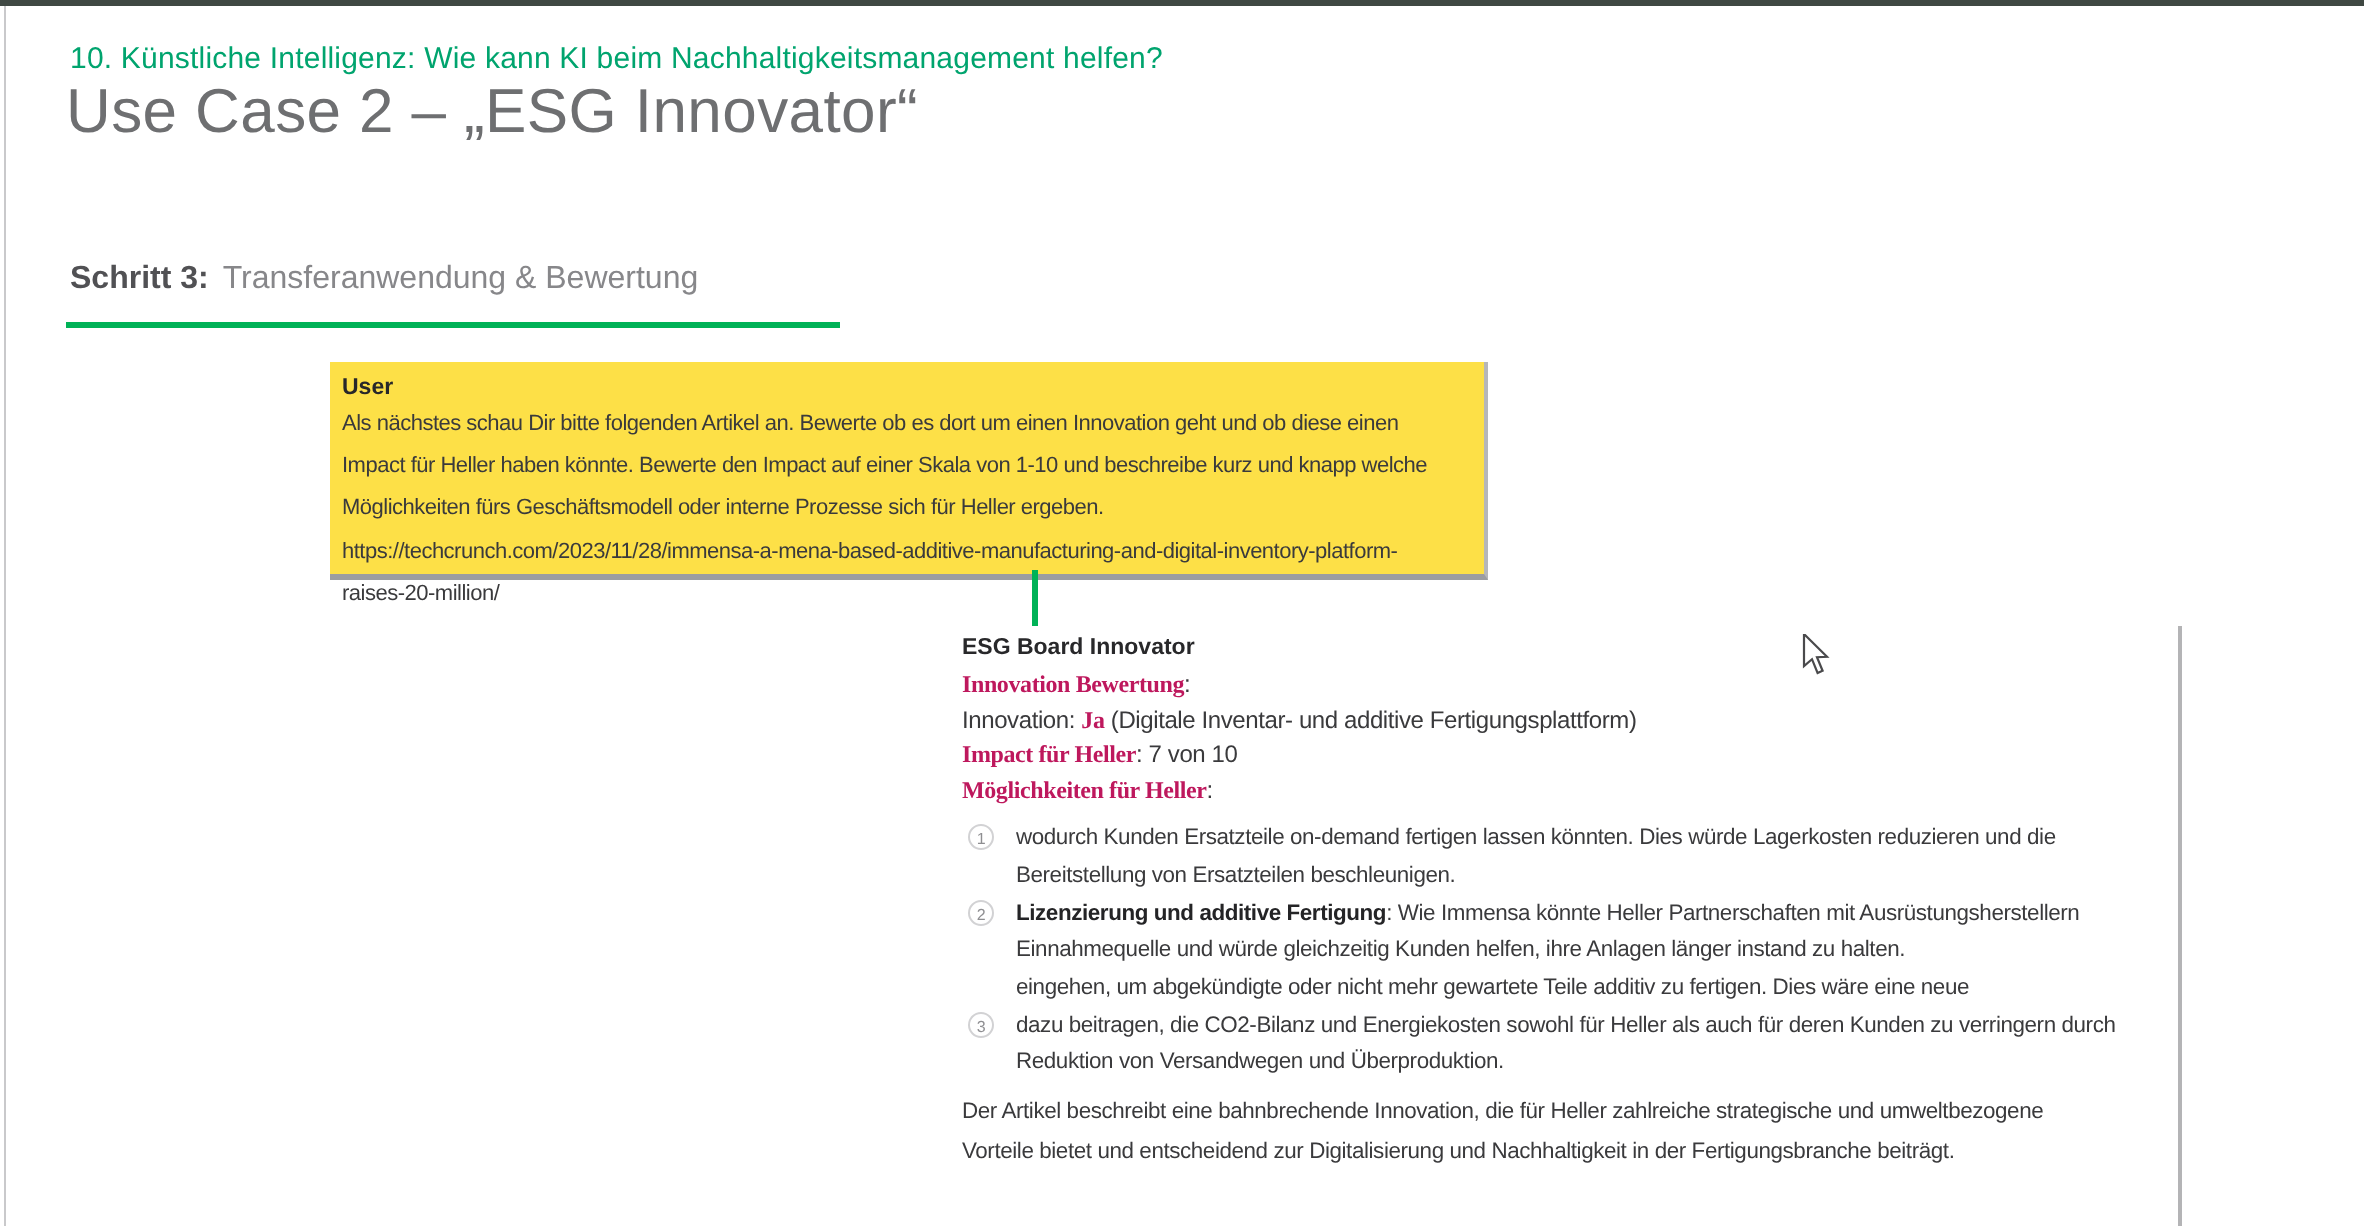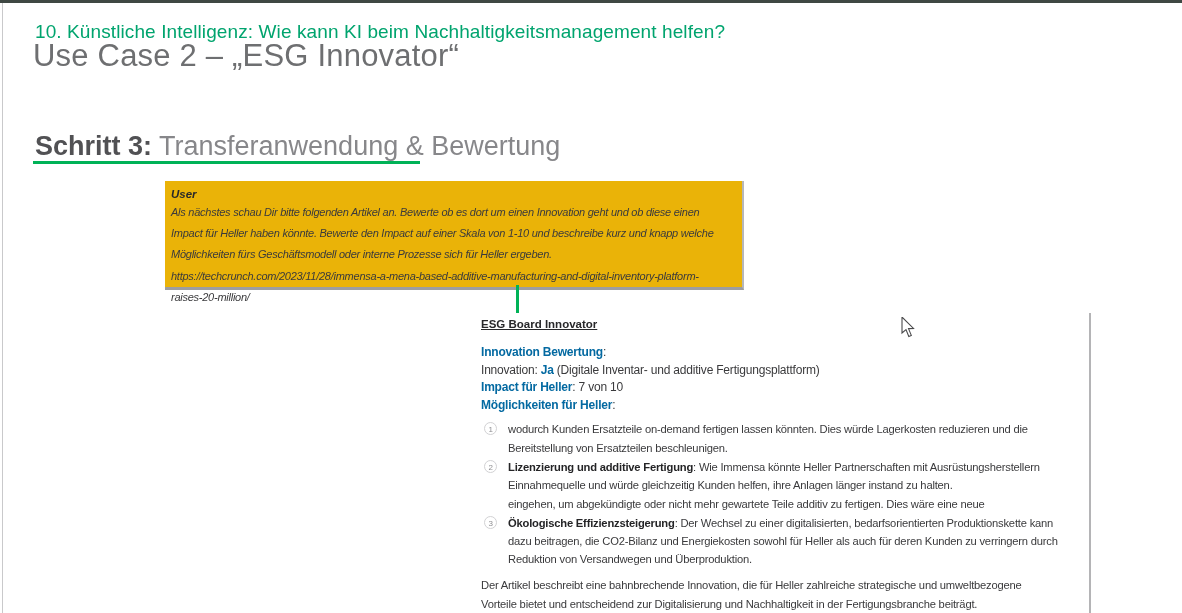--- a/index.html
+++ b/index.html
@@ -4,45 +4,45 @@
 <style>
   html,body{margin:0;padding:0;background:#e9e9e9;}
   .canvas{
     position:relative;width:1182px;height:613px;background:#ffffff;
     overflow:hidden;font-family:"Liberation Sans", sans-serif;
     color:#3a3a3c;
   }
   .top-border{position:absolute;left:0;top:0;width:1182px;height:3px;background:#3f4843;}
   .left-border{position:absolute;left:2px;top:3px;width:1px;height:610px;background:#c9c9cb;}
 
-  .kicker{position:absolute;left:35px;top:21px;font-size:19px;color:#00a46e;letter-spacing:0.1px;}
+  .kicker{position:absolute;left:35px;top:21px;font-size:15px;color:#00a46e;letter-spacing:0.1px;}
   .page-title{position:absolute;left:33px;top:38px;font-size:31px;color:#6e6f71;letter-spacing:0.2px;}
 
-  .step-heading{position:absolute;left:35px;top:131px;font-size:27px;}
+  .step-heading{position:absolute;left:35px;top:131px;font-size:16px;}
   .step-label{font-weight:bold;color:#515154;}
   .step-title{color:#87878a;margin-left:7px;}
   .step-underline{position:absolute;left:33px;top:161px;width:387px;height:3px;background:#00b257;}
 
   
   .user-card{
     position:absolute;left:165px;top:181px;width:565px;height:101px;
-    background:#eab308;padding:5px 6px 0 6px;
-    border-right:2px solid #b6b7b9;border-bottom:3px solid #9c9da0;font-style:italic;
+    background:#fde047;padding:5px 6px 0 6px;
+    border-right:2px solid #b6b7b9;border-bottom:3px solid #9c9da0;
   }
   .role-label{font-size:11.5px;font-weight:bold;color:#28282a;line-height:16px;}
   .user-lines{font-size:11px;letter-spacing:-0.25px;line-height:21.2px;color:#3a3a3c;}
   .nowrap{white-space:nowrap;}
 
   .connector{position:absolute;left:516px;top:285px;width:3px;height:28px;background:#00b257;}
 
   
   .assistant{position:absolute;left:481px;top:316px;width:600px;}
-  .assistant .role-label{margin-bottom:12px;text-decoration:underline;}
+  .assistant .role-label{margin-bottom:2px;}
   .summary{font-size:12px;letter-spacing:-0.2px;line-height:17.6px;color:#3a3a3c;}
-  .summary b{color:#0369a1;}
+  .summary b{color:#be185d;font-family:Liberation Serif, serif;}
   .num-list{margin-top:6px;}
   .item{position:relative;padding-left:27px;margin-bottom:1px;font-size:11.2px;letter-spacing:-0.2px;line-height:18.3px;}
   .item b{color:#242426;}
   .badge{
     position:absolute;left:3px;top:2px;width:13px;height:13px;border-radius:50%;
     border:1px solid #d2d2d4;color:#8e8e91;font-size:8px;line-height:13px;
     text-align:center;background:#fff;box-sizing:border-box;
   }
   .conclusion{margin-top:7px;font-size:11.2px;letter-spacing:-0.2px;line-height:19.2px;}
 
@@ -107,21 +107,20 @@
 
         <div class="item">
           <span class="badge">2</span>
           <div class="nowrap"><b>Lizenzierung und additive Fertigung</b><span>: Wie Immensa könnte Heller Partnerschaften mit Ausrüstungsherstellern</span></div>
           <div class="nowrap">Einnahmequelle und würde gleichzeitig Kunden helfen, ihre Anlagen länger instand zu halten.</div>
           <div class="nowrap">eingehen, um abgekündigte oder nicht mehr gewartete Teile additiv zu fertigen. Dies wäre eine neue</div>
         </div>
 
         <div class="item">
           <span class="badge">3</span>
-          <div class="nowrap"><b>Ökologische Effizienzsteigerung</b><span>: Der Wechsel zu einer digitalisierten, bedarfsorientierten Produktionskette kann</span></div>
           <div class="nowrap">dazu beitragen, die CO2-Bilanz und Energiekosten sowohl für Heller als auch für deren Kunden zu verringern durch</div>
           <div class="nowrap">Reduktion von Versandwegen und Überproduktion.</div>
         </div>
       </div>
 
     <div class="conclusion">
 
         <div class="nowrap">Der Artikel beschreibt eine bahnbrechende Innovation, die für Heller zahlreiche strategische und umweltbezogene</div>
 
         <div class="nowrap">Vorteile bietet und entscheidend zur Digitalisierung und Nachhaltigkeit in der Fertigungsbranche beiträgt.</div>

